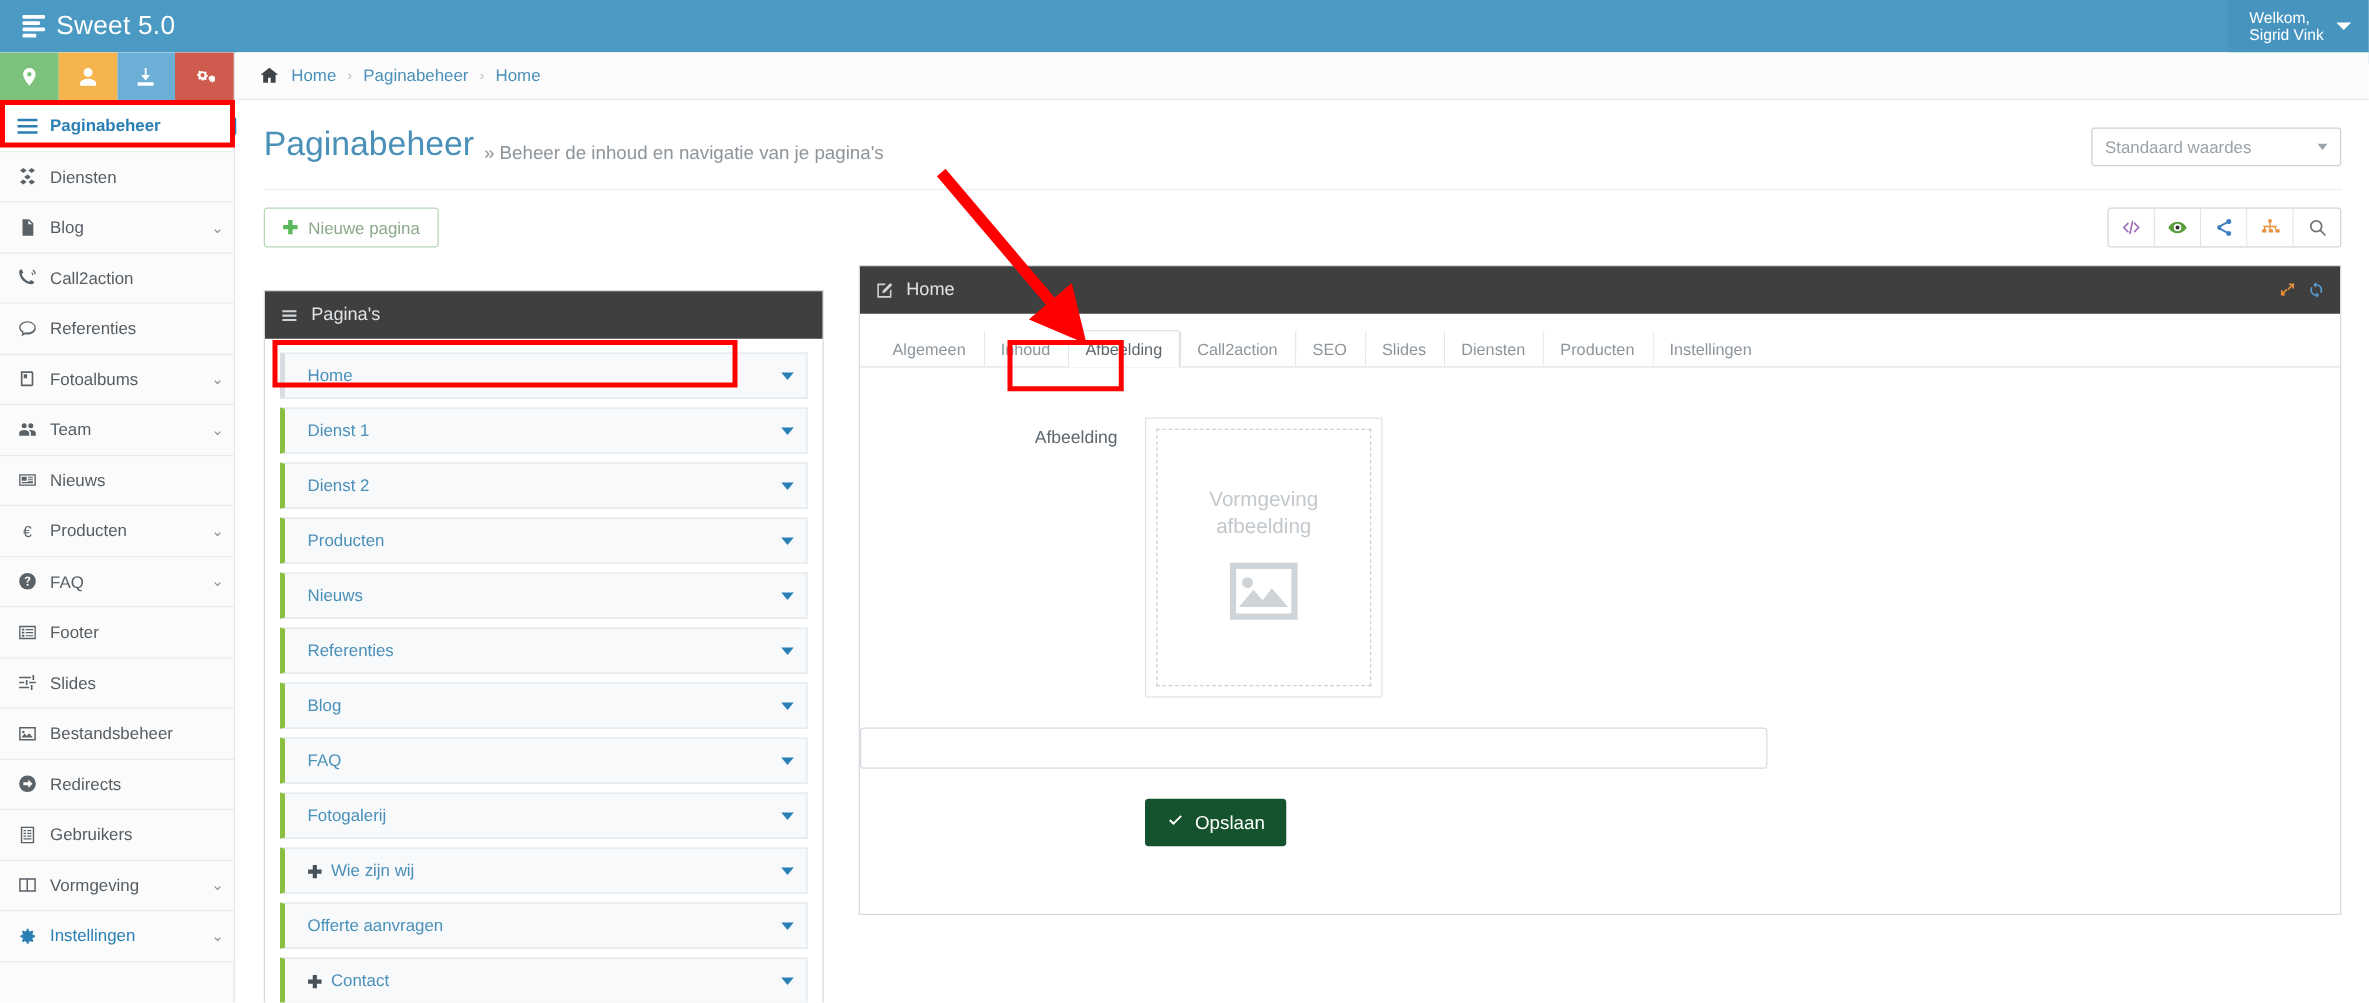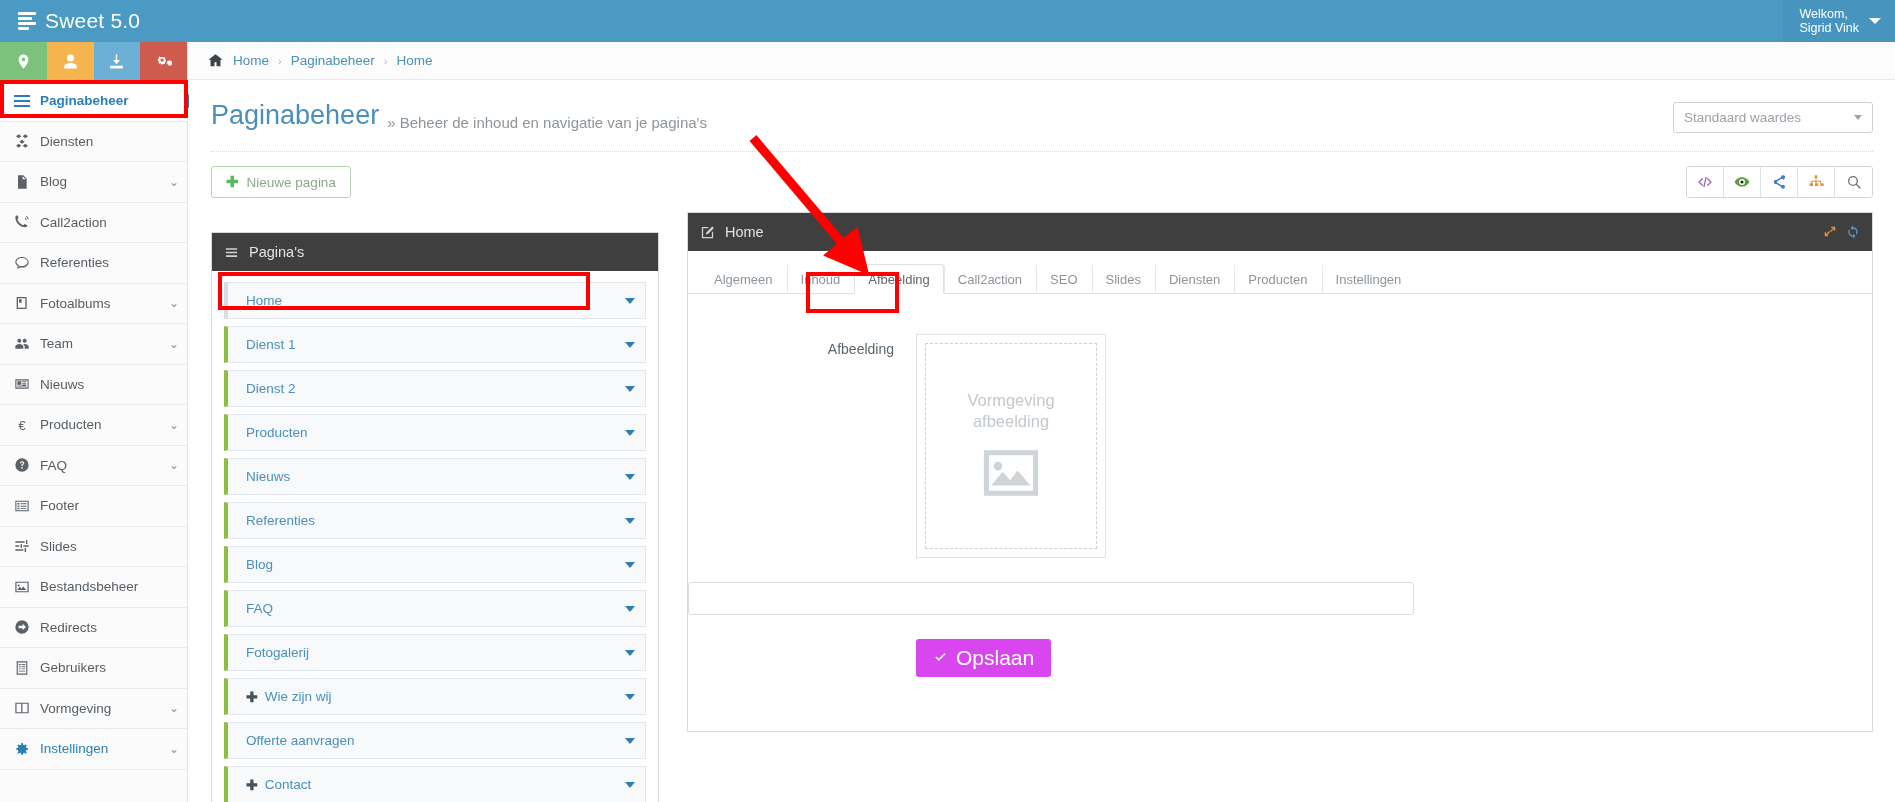--- a/index.html
+++ b/index.html
@@ -166,21 +166,21 @@
   }
   .img-inner .sel-txt { color:#c3c8cc; font-size:16.5px; text-align:center; line-height:1.25; }
   .img-inner svg { width:62px; height:52px; fill:#cfd4d8; }
   .alt-input {
     width:726px; height:33px; border:1px solid #d8dde1; border-radius:3px;
     padding:0 9px; font-size:13.5px; color:#4d5358; font-family:"Liberation Sans", sans-serif;
     background:#fff;
   }
   .btn-save {
     display:flex; align-items:center; gap:8px; height:38px; padding:0 17px;
-    background:#d946ef; color:#fff; border:none; border-radius:3px; font-size:21px;
+    background:#14532d; color:#fff; border:none; border-radius:3px; font-size:15px;
     cursor:pointer; font-family:"Liberation Sans", sans-serif;
   }
   .btn-save svg { width:15px; height:15px; fill:#fff; }
 
   
   .anno { position:absolute; pointer-events:none; }
   .anno-box { border:4px solid #ff0000; }
   .hl-paginabeheer { left:0px; top:80px; width:188px; height:38px; }
   .hl-home-row { left:218px; top:272px; width:372px; height:38px; }
   .hl-afbeelding { left:806px; top:272px; width:93px; height:41px; }

